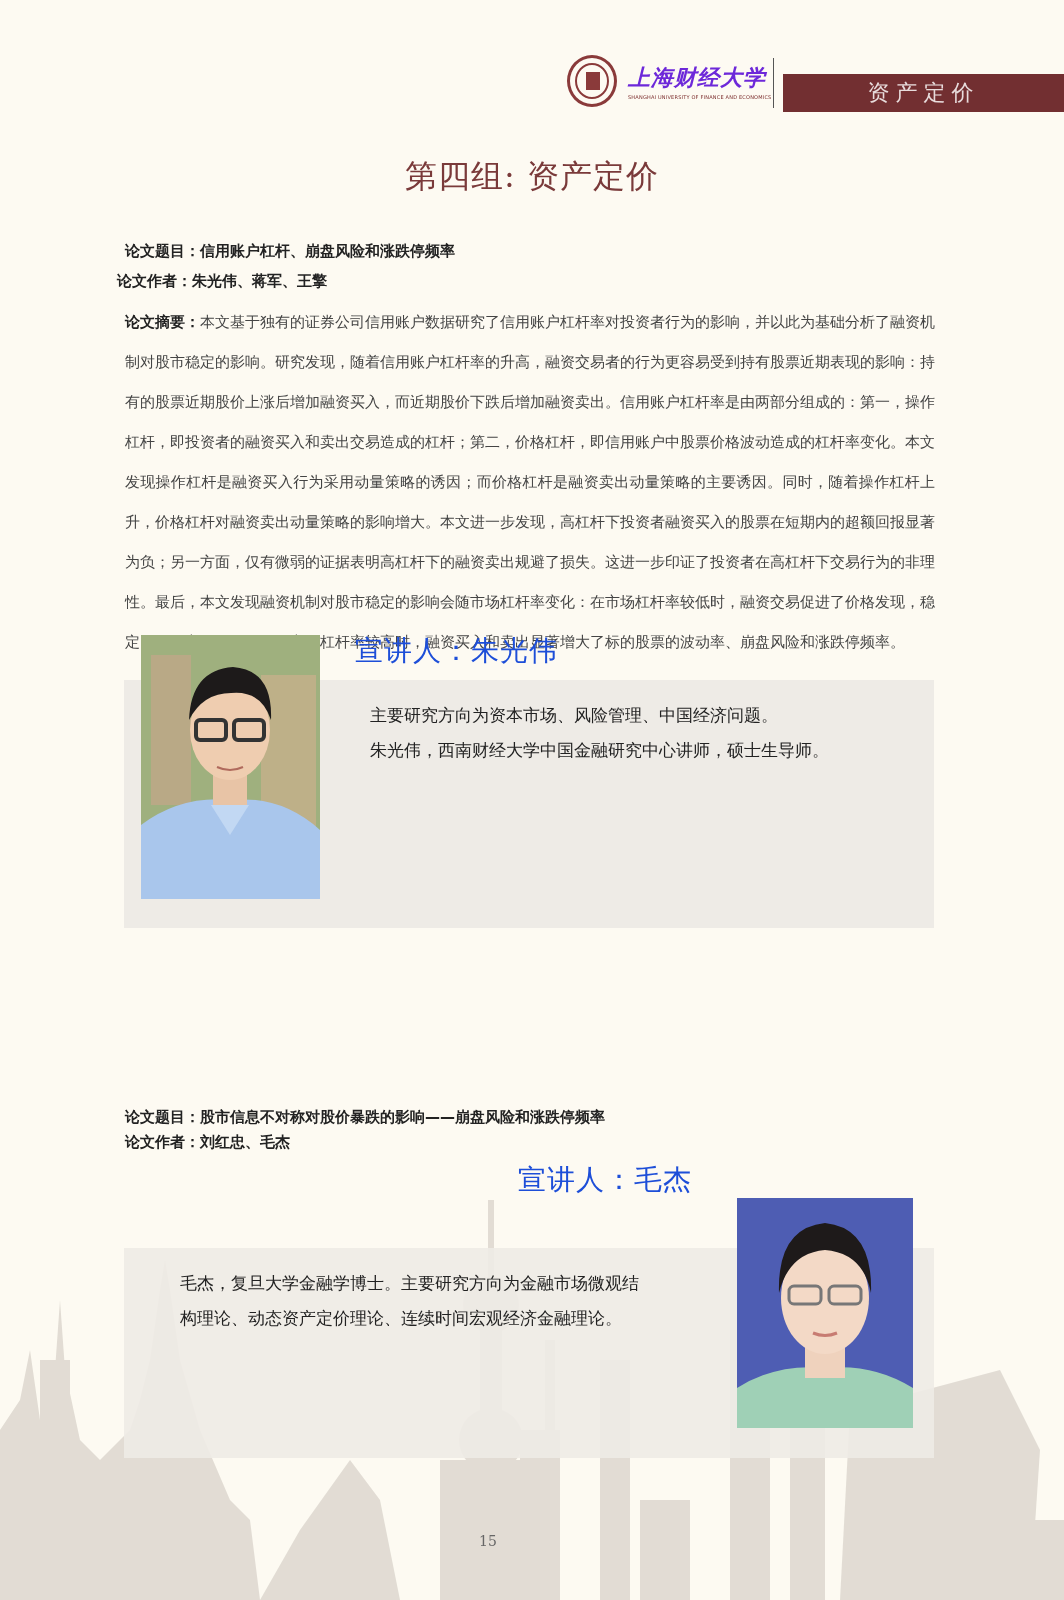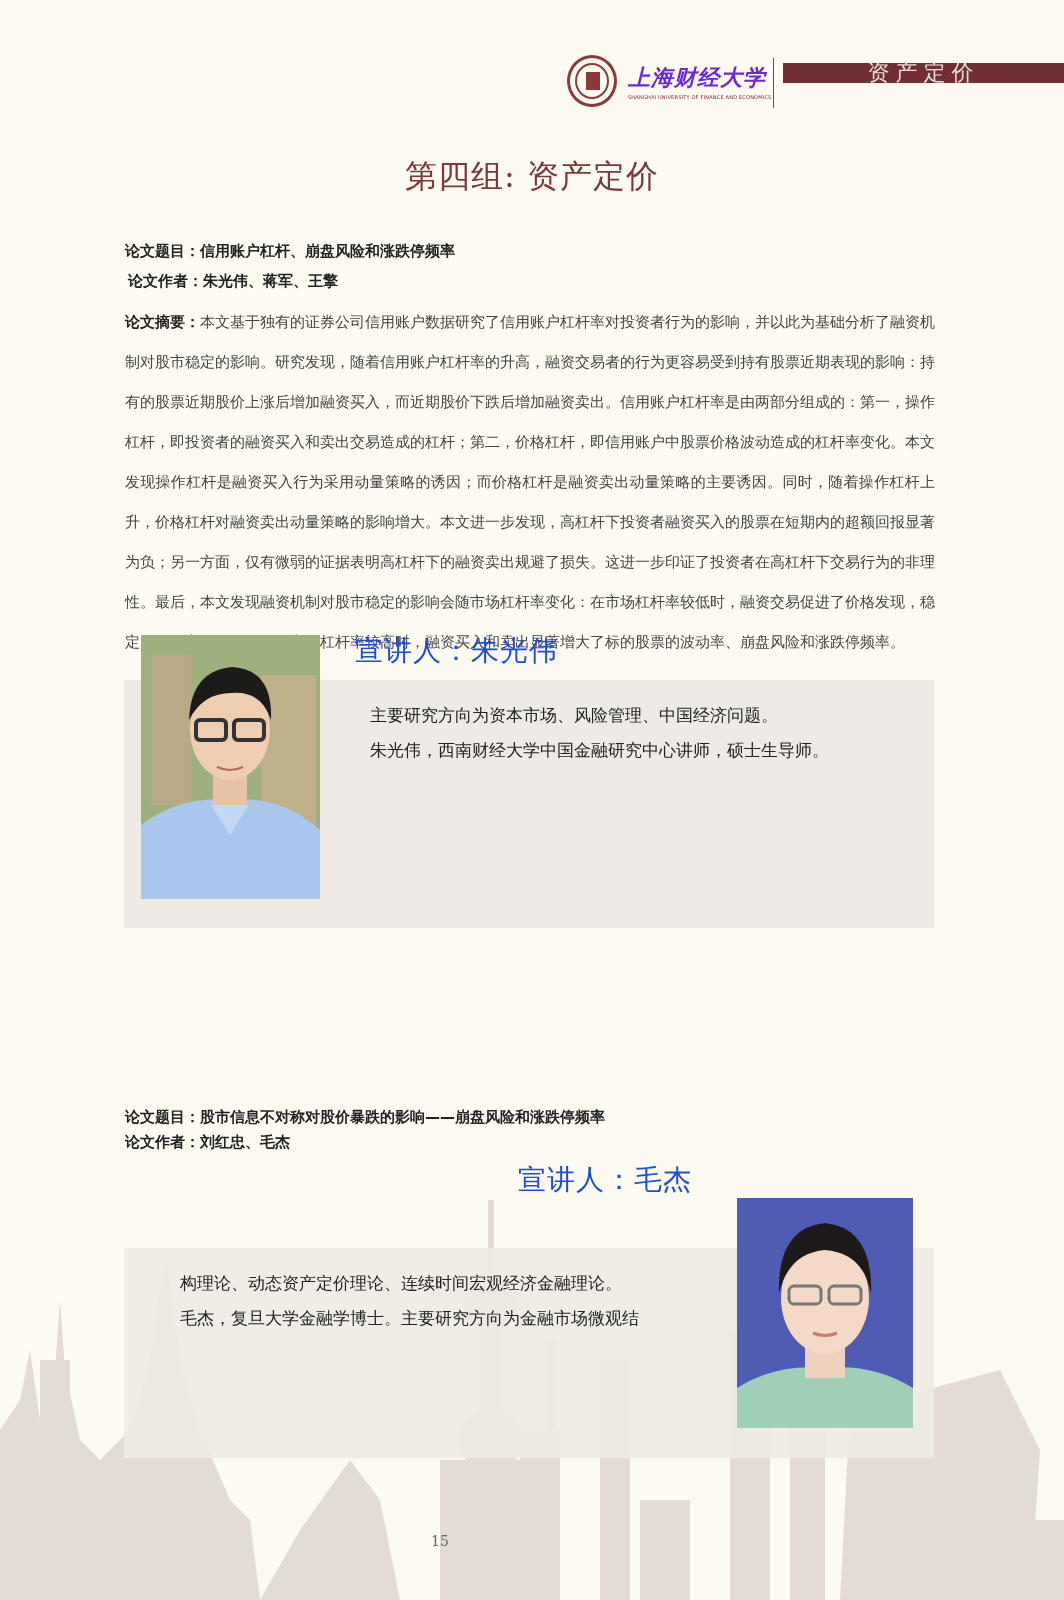--- a/index.html
+++ b/index.html
@@ -26,21 +26,21 @@
   }
   .logo-cn {
     left: 628px; top: 63px; font-size: 22px; font-weight: bold; color: #6d28d9;
     letter-spacing: 1px; font-family: "DejaVu Serif", serif; font-style: italic;
   }
   .logo-en {
     left: 628px; top: 94px; font-size: 5px; color: #7b2c2c; letter-spacing: 0.2px; white-space: nowrap;
   }
   .header-divider { left: 773px; top: 58px; width: 1px; height: 50px; background: #555; }
   .header-band {
-    left: 783px; top: 63px; width: 281px; height: 20px; background: #722f31;
+    left: 783px; top: 74px; width: 281px; height: 38px; background: #722f31;
     display: flex; align-items: center; justify-content: center;
   }
   .header-band span { color: #e8dcdc; font-size: 22px; letter-spacing: 6px; font-family: "DejaVu Sans", sans-serif; font-weight: 300; }
 
   .page-title {
     left: 0; width: 1064px; top: 155px; text-align: center;
     font-family: "DejaVu Serif", serif; font-size: 32px; color: #7a3a3a; letter-spacing: 1px;
   }
 
   
@@ -62,21 +62,21 @@
     background: linear-gradient(90deg, #6d8a5c 0%, #a7b48b 30%, #c9a88a 60%, #84a06e 100%);
   }
   .photo2 {
     left: 737px; top: 1198px; width: 176px; height: 230px; overflow: hidden;
     background: #4e5db3;
   }
 
   
   .skyline { left: 0; top: 1200px; width: 1064px; height: 400px; pointer-events: none; }
 
-  .page-number { left: 0; width: 880px; top: 1533px; text-align: center; font-family: "DejaVu Serif", serif; font-size: 14px; color: #666; }
+  .page-number { left: 0; width: 880px; top: 1533px; text-align: center; font-family: "DejaVu Serif", serif; font-size: 14px; color: #666; padding-left: 48px; }
 </style>
 </head>
 <body>
 
 <svg class="abs skyline" viewBox="0 0 1064 400" preserveAspectRatio="none">
   <g fill="#d9d3cb" opacity="0.75">
 
     <polygon points="0,400 0,230 20,200 30,150 40,220 55,170 60,100 65,170 80,240 100,260 130,230 140,200 150,160 160,90 165,60 170,90 180,160 200,230 230,300 250,320 260,400"></polygon>
     <rect x="40" y="160" width="30" height="240"></rect>
     <rect x="130" y="250" width="60" height="150"></rect>
@@ -109,21 +109,21 @@
 <div class="abs header-divider"></div>
 <div class="abs header-band">
   <span>资产定价</span>
 </div>
 
 <div class="abs page-title">第四组:   资产定价</div>
 
 <div class="abs meta-line" style="left:125px; top:242px;">
   <span>论文题目：</span><span>信用账户杠杆、崩盘风险和涨跌停频率</span>
 </div>
-<div class="abs meta-line" style="left:128px; top:272px;text-align:center;">
+<div class="abs meta-line" style="left:117px; top:272px;text-align:center;">
   <span>论文作者：</span><span>朱光伟、蒋军、王擎</span>
 </div>
 <div class="abs abstract">
   <span class="label">论文摘要：</span><span>本文基于独有的证券公司信用账户数据研究了信用账户杠杆率对投资者行为的影响，并以此为基础分析了融资机制对股市稳定的影响。研究发现，随着信用账户杠杆率的升高，融资交易者的行为更容易受到持有股票近期表现的影响：持有的股票近期股价上涨后增加融资买入，而近期股价下跌后增加融资卖出。信用账户杠杆率是由两部分组成的：第一，操作杠杆，即投资者的融资买入和卖出交易造成的杠杆；第二，价格杠杆，即信用账户中股票价格波动造成的杠杆率变化。本文发现操作杠杆是融资买入行为采用动量策略的诱因；而价格杠杆是融资卖出动量策略的主要诱因。同时，随着操作杠杆上升，价格杠杆对融资卖出动量策略的影响增大。本文进一步发现，高杠杆下投资者融资买入的股票在短期内的超额回报显著为负；另一方面，仅有微弱的证据表明高杠杆下的融资卖出规避了损失。这进一步印证了投资者在高杠杆下交易行为的非理性。最后，本文发现融资机制对股市稳定的影响会随市场杠杆率变化：在市场杠杆率较低时，融资交易促进了价格发现，稳定了股票市场；然而，在市场杠杆率较高时，融资买入和卖出显著增大了标的股票的波动率、崩盘风险和涨跌停频率。</span>
 </div>
 
 <div class="abs card-bg" style="left:124px; top:680px; width:810px; height:248px;"></div>
 <div class="abs photo1">
   <svg width="179" height="264" viewBox="0 0 179 264">
     <rect x="0" y="0" width="179" height="264" fill="#9fb07e"></rect>
@@ -148,22 +148,22 @@
 <div class="abs meta-line" style="left:125px; top:1108px;">
   <span>论文题目：</span><span>股市信息不对称对股价暴跌的影响——崩盘风险和涨跌停频率</span>
 </div>
 <div class="abs meta-line" style="left:125px; top:1133px;">
   <span>论文作者：</span><span>刘红忠、毛杰</span>
 </div>
 
 <div class="abs card-bg" style="left:124px; top:1248px; width:810px; height:210px; opacity:0.9;"></div>
 <div class="abs speaker-title" style="left:518px; top:1161px;">宣讲人：毛杰</div>
 <div class="abs bio" style="left:180px; top:1266px; width:540px;">
+  <div>毛杰，复旦大学金融学博士。主要研究方向为金融市场微观结</div>
   <div>构理论、动态资产定价理论、连续时间宏观经济金融理论。</div>
-  <div>毛杰，复旦大学金融学博士。主要研究方向为金融市场微观结</div>
 </div>
 <div class="abs photo2">
   <svg width="176" height="230" viewBox="0 0 176 230">
     <rect x="0" y="0" width="176" height="230" fill="#4e5db3"></rect>
     <path d="M0,230 L0,190 Q40,165 88,170 Q136,165 176,190 L176,230 Z" fill="#9fd0b6"></path>
     <rect x="68" y="130" width="40" height="50" fill="#efd2bd"></rect>
     <ellipse cx="88" cy="100" rx="44" ry="56" fill="#f3d9c6"></ellipse>
     <path d="M42,95 Q40,30 88,25 Q136,30 134,95 Q126,55 88,52 Q52,55 42,95 Z" fill="#1e1a1a"></path>
     <rect x="52" y="88" width="32" height="18" rx="5" fill="none" stroke="#777" stroke-width="3"></rect>
     <rect x="92" y="88" width="32" height="18" rx="5" fill="none" stroke="#777" stroke-width="3"></rect>

